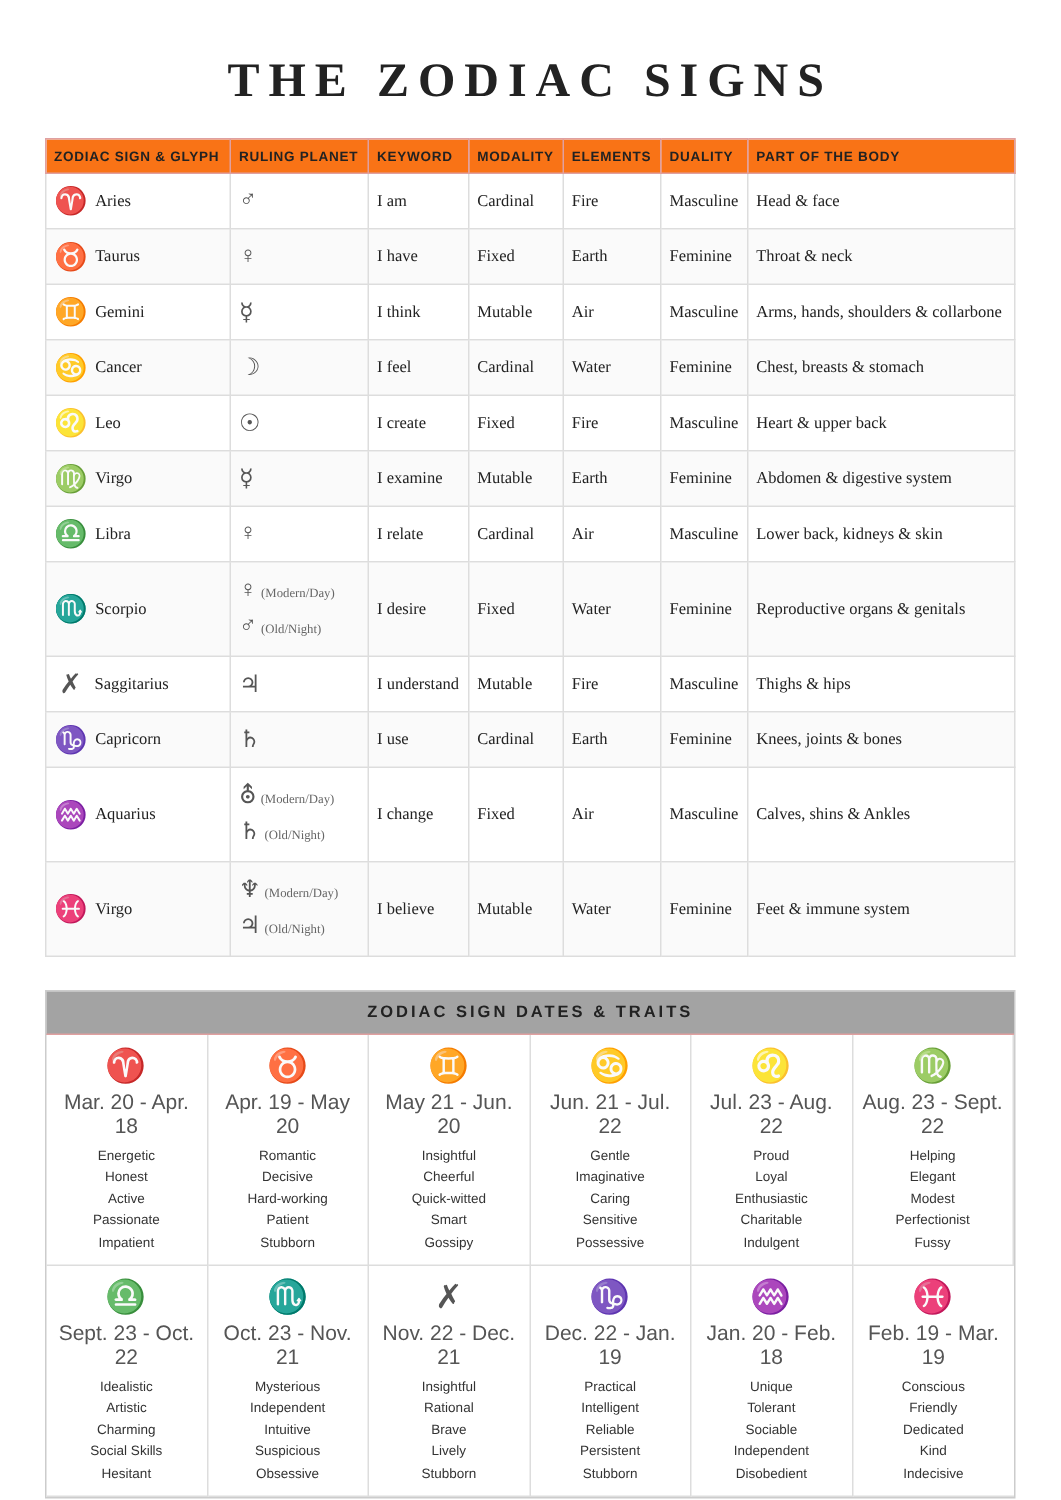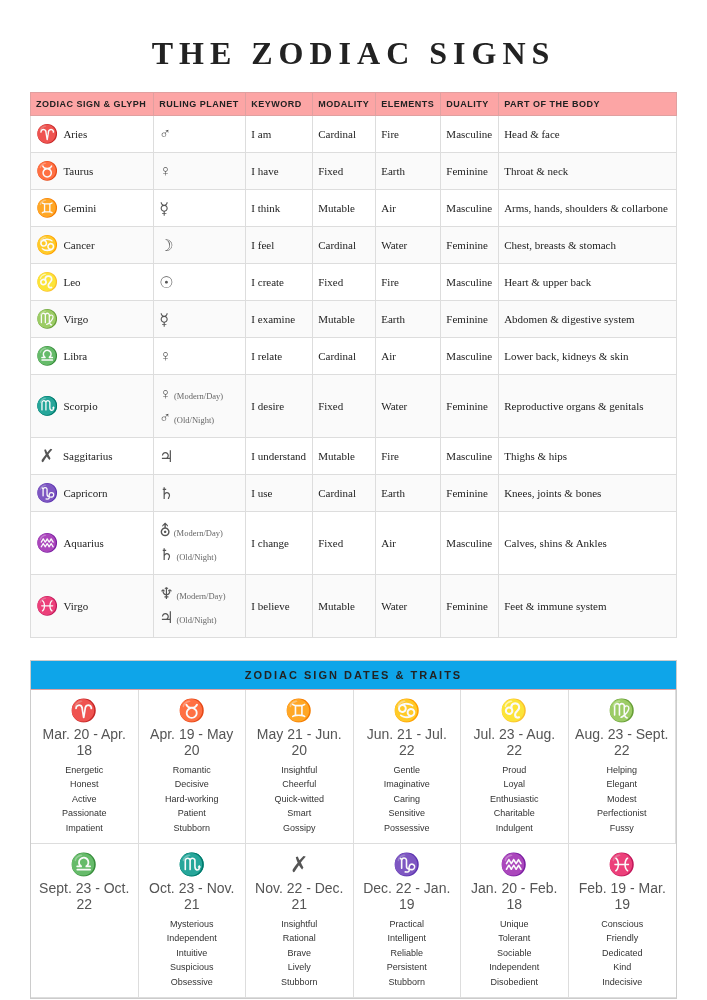--- a/index.html
+++ b/index.html
@@ -23,21 +23,21 @@
     }
     
     .zodiac-table {
       width: 100%;
       border-collapse: collapse;
       border: 1.5px solid #ccc;
       font-size: 11px;
       margin-bottom: 22px;
     }
     .zodiac-table th {
-      background: #fca5a5;
+      background: #f97316;
       padding: 6px 5px;
       text-align: left;
       font-family: Arial, sans-serif;
       font-weight: 700;
       font-size: 9px;
       letter-spacing: 0.5px;
       text-transform: uppercase;
       color: #222;
       border: 1px solid #e0a0a0;
       vertical-align: top;
@@ -74,21 +74,21 @@
       font-size: 8.5px;
       color: #666;
     }
 
     
     .traits-section {
       border: 1.5px solid #ccc;
       padding: 0;
     }
     .traits-header {
-      background: #0ea5e9;
+      background: #a3a3a3;
       text-align: center;
       padding: 8px;
       font-family: Arial, sans-serif;
       font-weight: 700;
       font-size: 11px;
       letter-spacing: 2px;
       text-transform: uppercase;
       color: #222;
       border-bottom: 1px solid #e0a0a0;
     }
@@ -410,20 +410,27 @@
           <div>Helping</div>
           <div>Elegant</div>
           <div>Modest</div>
           <div>Perfectionist</div>
           <div>Fussy</div>
         </div>
   </div>
       <div class="trait-col">
     <span class="trait-glyph">♎</span>
     <span class="trait-dates">Sept. 23 - Oct. 22</span>
+    <div class="trait-list">
+          <div>Idealistic</div>
+          <div>Artistic</div>
+          <div>Charming</div>
+          <div>Social Skills</div>
+          <div>Hesitant</div>
+        </div>
   </div>
       <div class="trait-col">
     <span class="trait-glyph">♏</span>
     <span class="trait-dates">Oct. 23 - Nov. 21</span>
     <div class="trait-list">
           <div>Mysterious</div>
           <div>Independent</div>
           <div>Intuitive</div>
           <div>Suspicious</div>
           <div>Obsessive</div>

